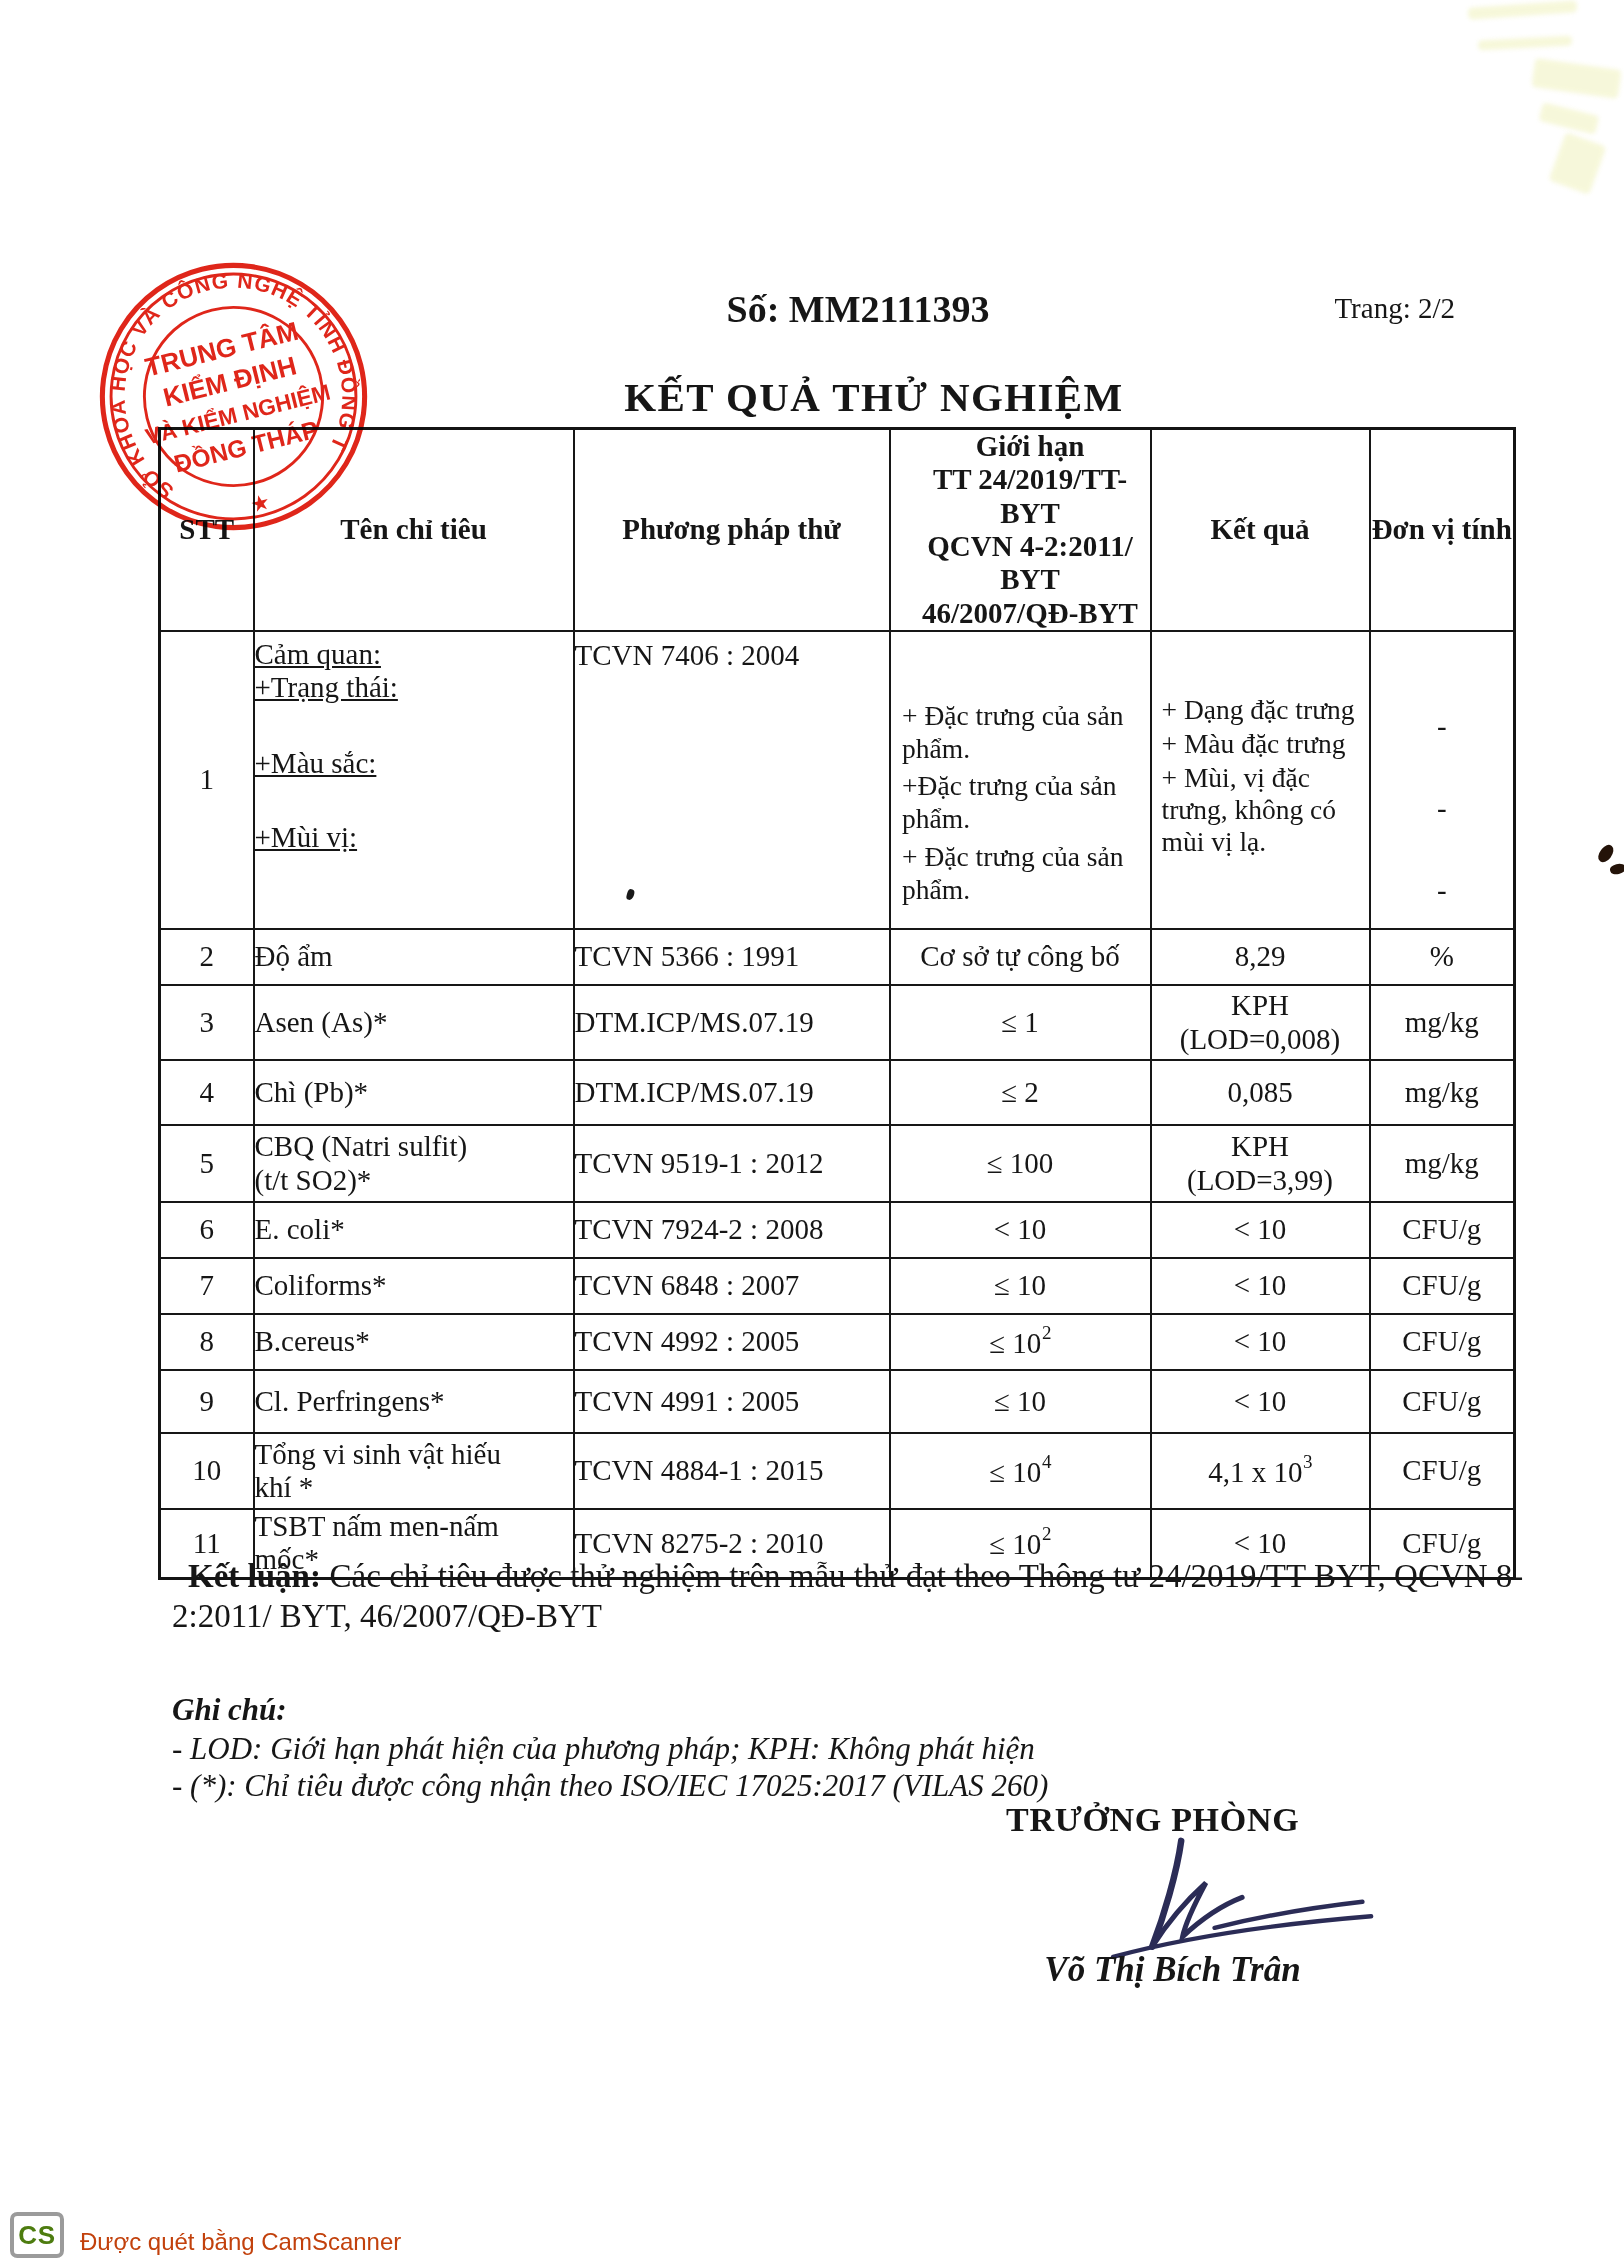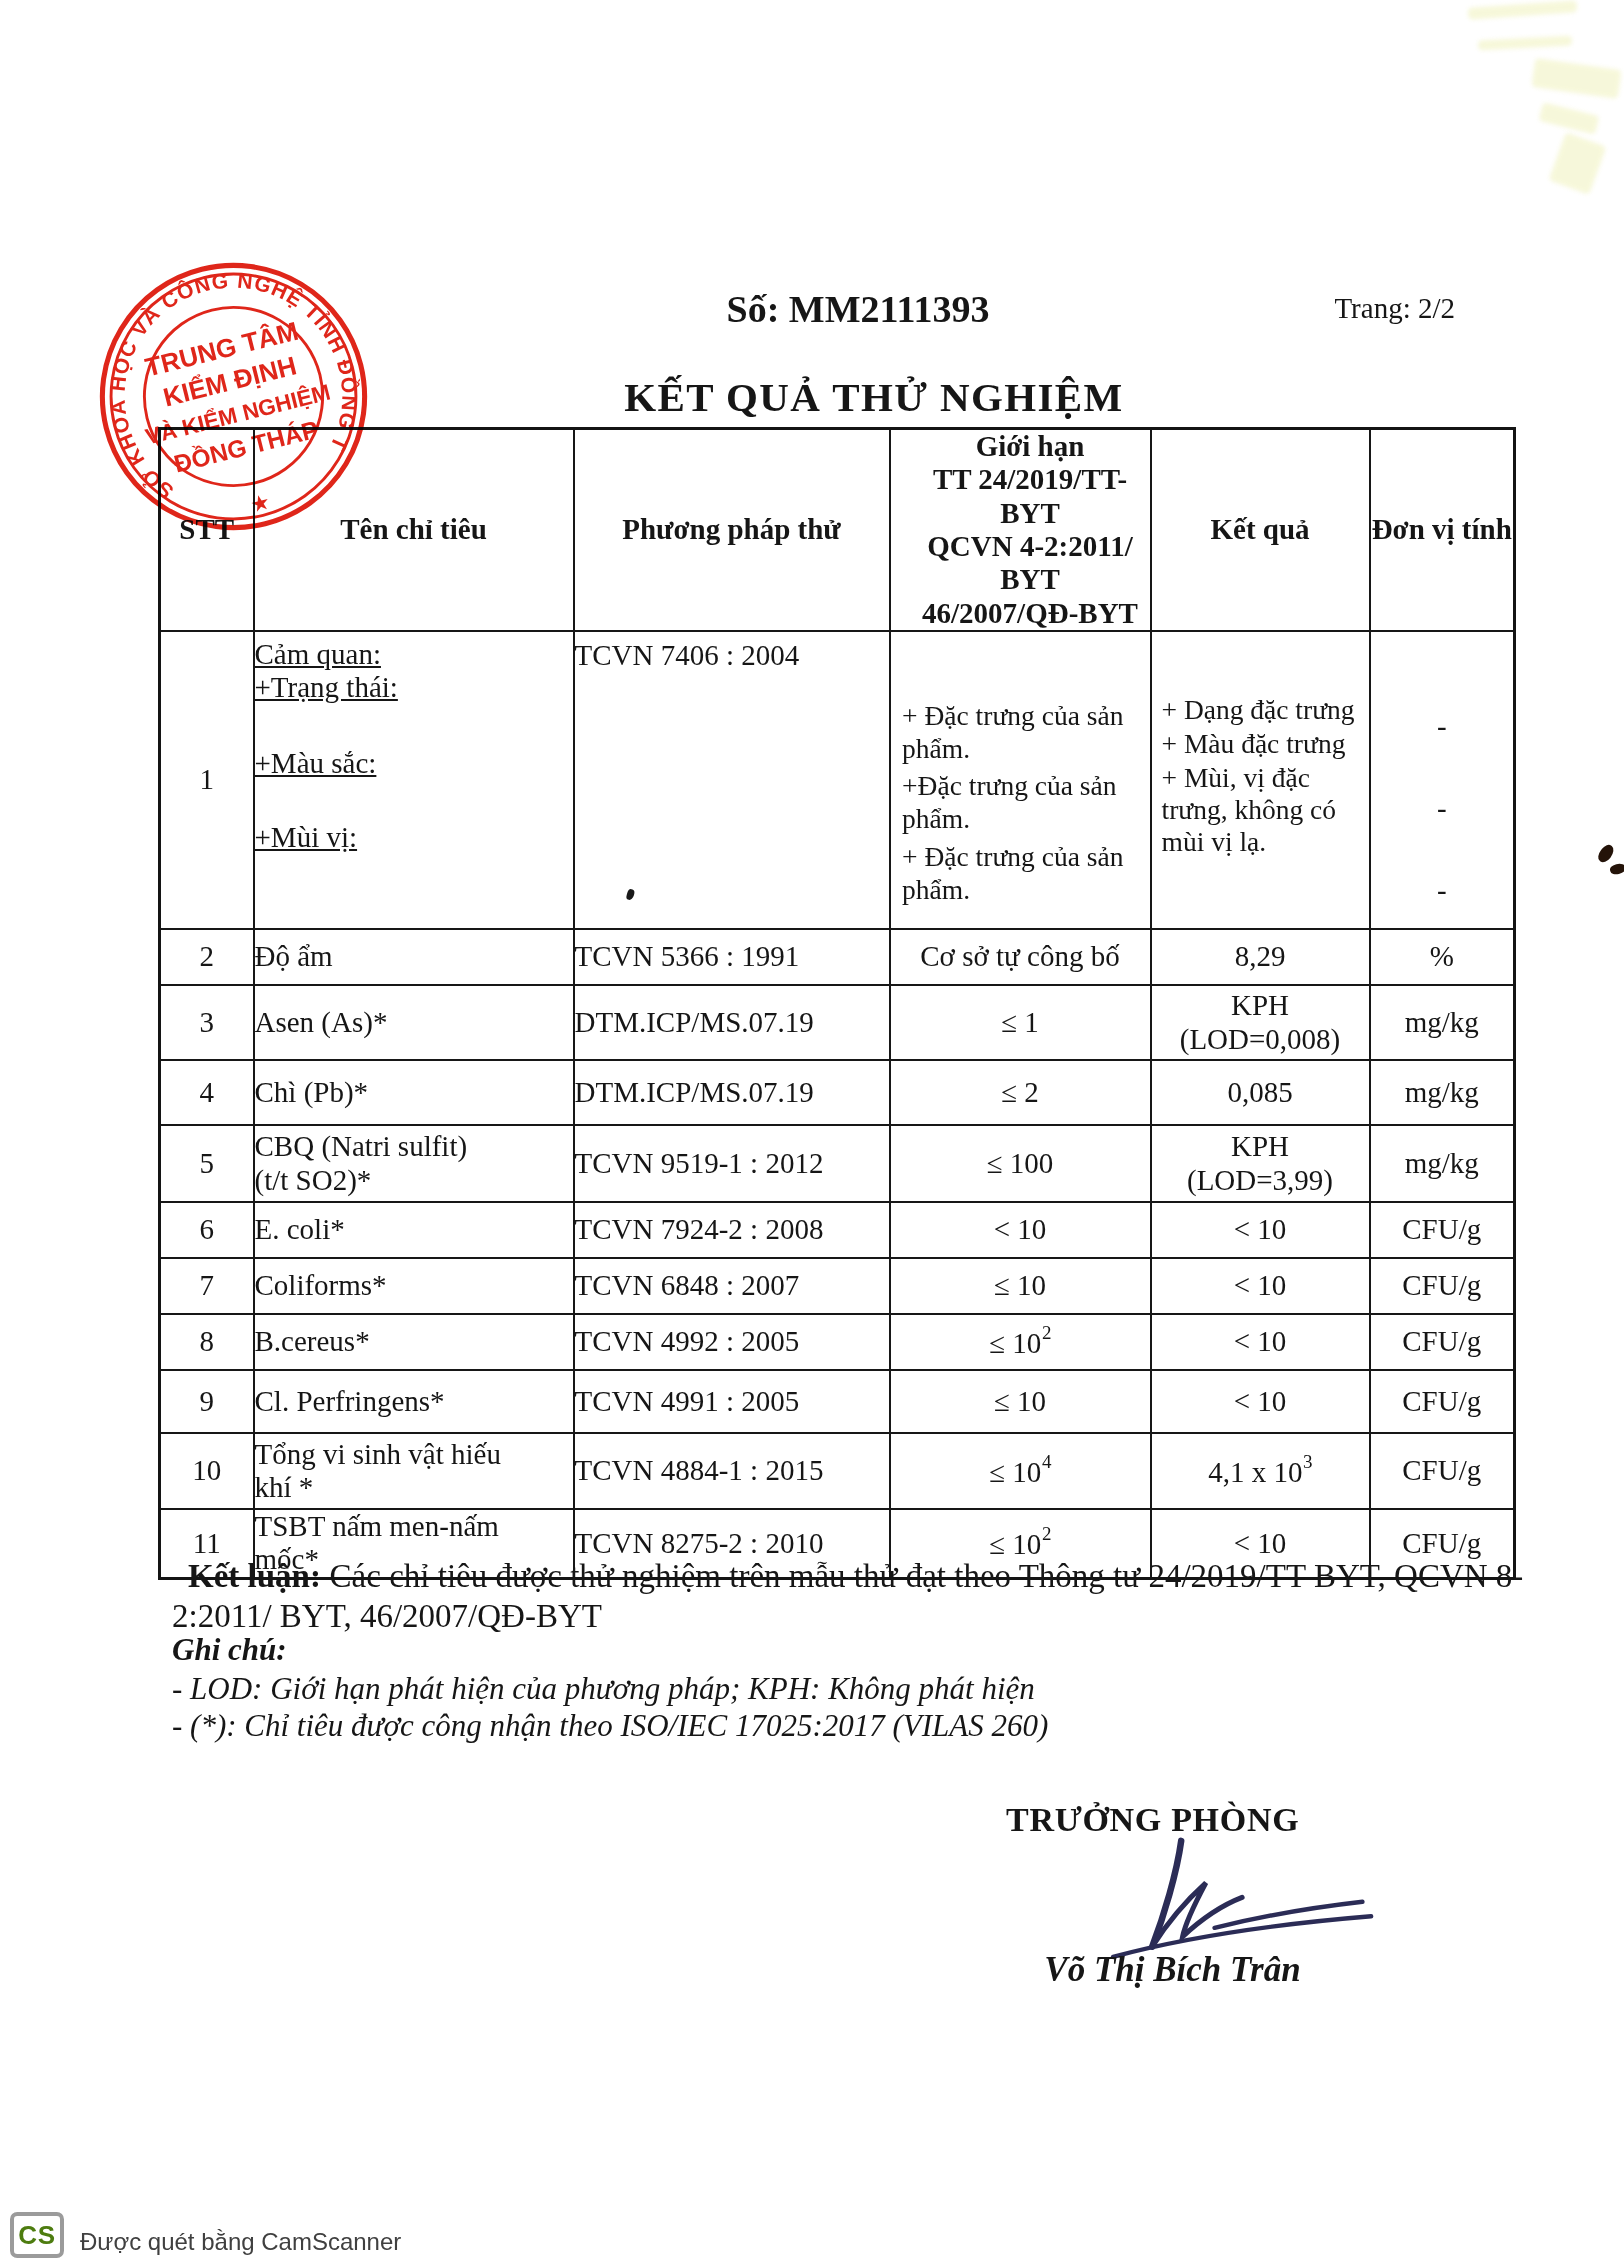--- a/index.html
+++ b/index.html
@@ -39,21 +39,21 @@
   tr.r1 .td-result .cl{margin-bottom:2.2px;}
   tr.r1 .td-unit{padding-top:78px;}
   tr.r1 .td-unit .cl:nth-child(2){margin-top:49px;}
   tr.r1 .td-unit .cl:nth-child(3){margin-top:48px;}
   
   td .cl{display:block;}
   
   .conclusion{position:absolute;left:172px;top:1556px;width:1375px;font-size:33px;line-height:40px;}
   .conclusion b{margin-right:8.7px;margin-left:16px;}
   .conclusion .c1{white-space:nowrap;}
-  .notes{position:absolute;left:172px;top:1633px;font-size:31px;font-style:italic;line-height:33px;}
+  .notes{position:absolute;left:172px;top:1693px;font-size:31px;font-style:italic;line-height:33px;}
   .notes .n-label{font-weight:bold;margin-bottom:5.8px;}
   .notes .n-item{margin-top:4.3px;white-space:nowrap;}
   
   .sign-title{position:absolute;top:1801px;left:1006px;width:333px;text-align:left;
     font-size:34px;font-weight:bold;letter-spacing:0.7px;}
   .sign-svg{position:absolute;left:1100px;top:1835px;}
   .sign-name{position:absolute;top:1950px;left:1006px;width:333px;text-align:center;
     font-size:35px;font-weight:bold;font-style:italic;}
   
   .stamp{position:absolute;left:85px;top:248px;width:297px;height:297px;
@@ -63,21 +63,21 @@
   .y-streak{background:#f0f2bc;opacity:.55;filter:blur(2.2px);border-radius:4.3px;}
   .ink-blot{background:#241309;border-radius:45% 55% 50% 50%;}
   .tiny-dot{background:#191919;border-radius:50% 50% 60% 40%;}
   
   .cs-badge{position:absolute;left:10px;top:2212px;width:56px;}
   .cs-box{width:46px;height:38px;border:4.3px solid #9b9b9b;border-radius:7.2px;
     display:flex;align-items:center;justify-content:center;}
   .cs-box span{font-family:"Liberation Sans","DejaVu Sans",sans-serif;font-weight:bold;
     font-size:26px;color:#4d7c0f;letter-spacing:0.7px;}
   .cs-text{position:absolute;left:80px;top:2228px;font-family:"Liberation Sans","DejaVu Sans",sans-serif;
-    font-size:24px;color:#404040;}
+    font-size:24px;color:#c2410c;}
 </style>
 </head>
 <body>
 
 <div class="page">
 
   <div class="artifact y-streak" style="left:1468px;top:4.3px;width:109px;height:11.6px;transform:rotate(-4deg);"></div>
   <div class="artifact y-streak" style="left:1478px;top:38px;width:94px;height:10px;transform:rotate(-3deg);"></div>
   <div class="artifact y-streak" style="left:1533px;top:64px;width:87px;height:29px;transform:rotate(8deg);"></div>
   <div class="artifact y-streak" style="left:1540px;top:109px;width:58px;height:19px;transform:rotate(14deg);"></div>

